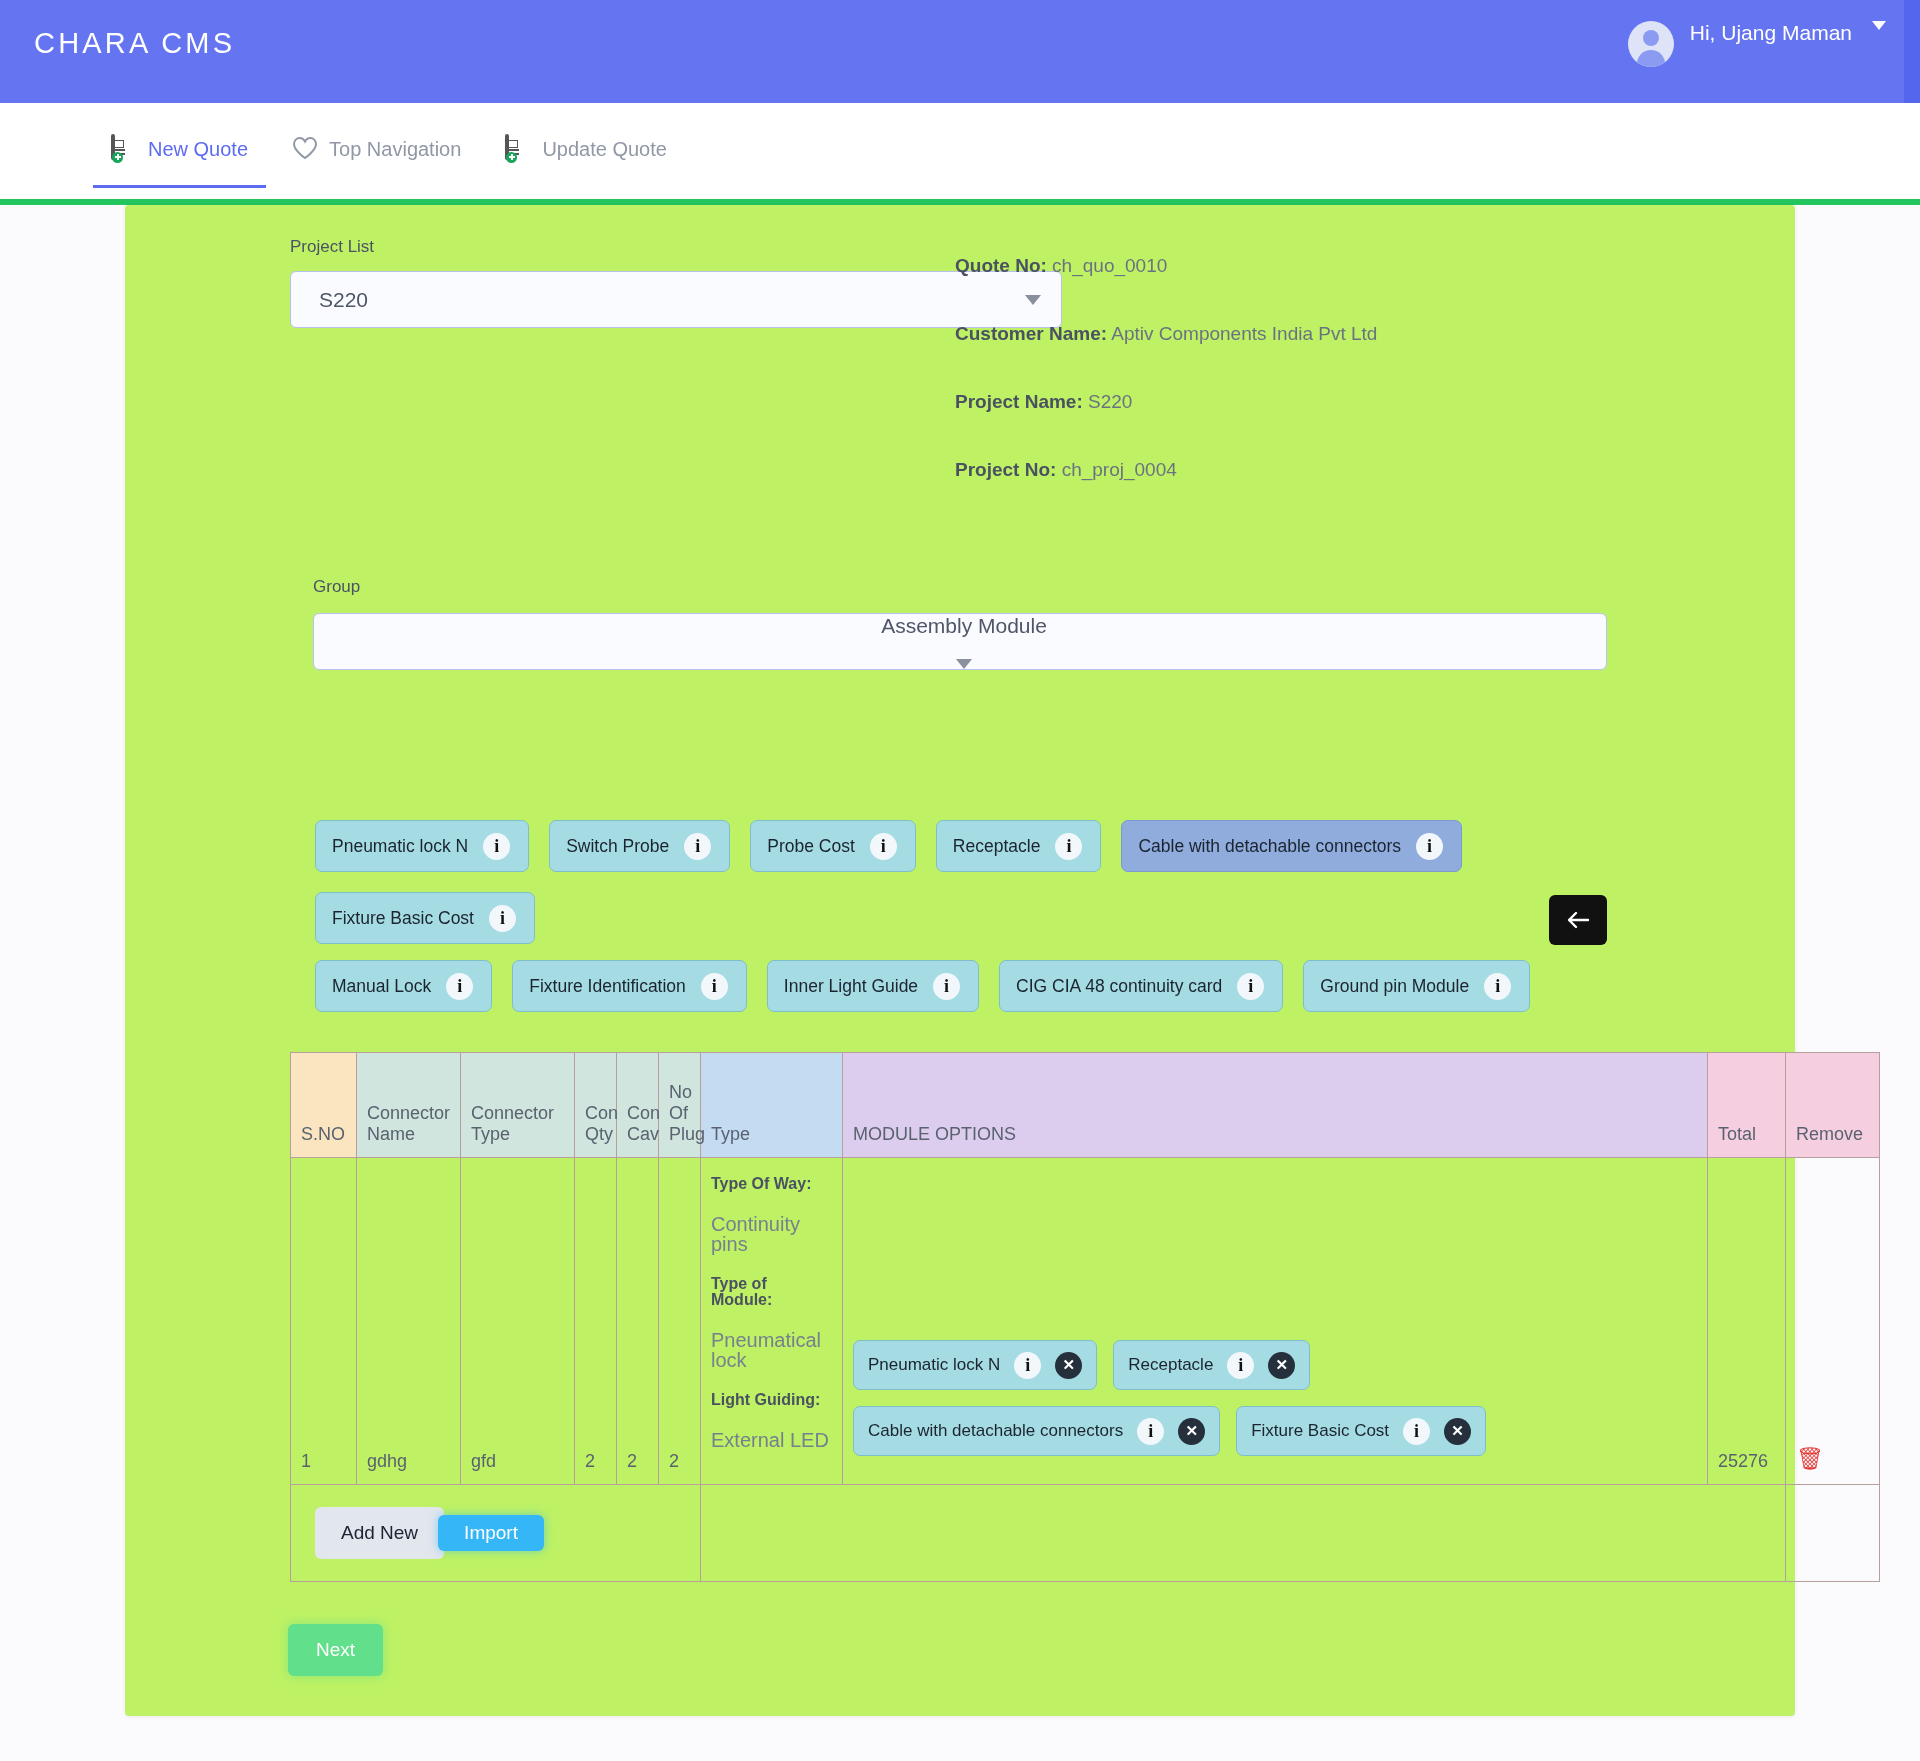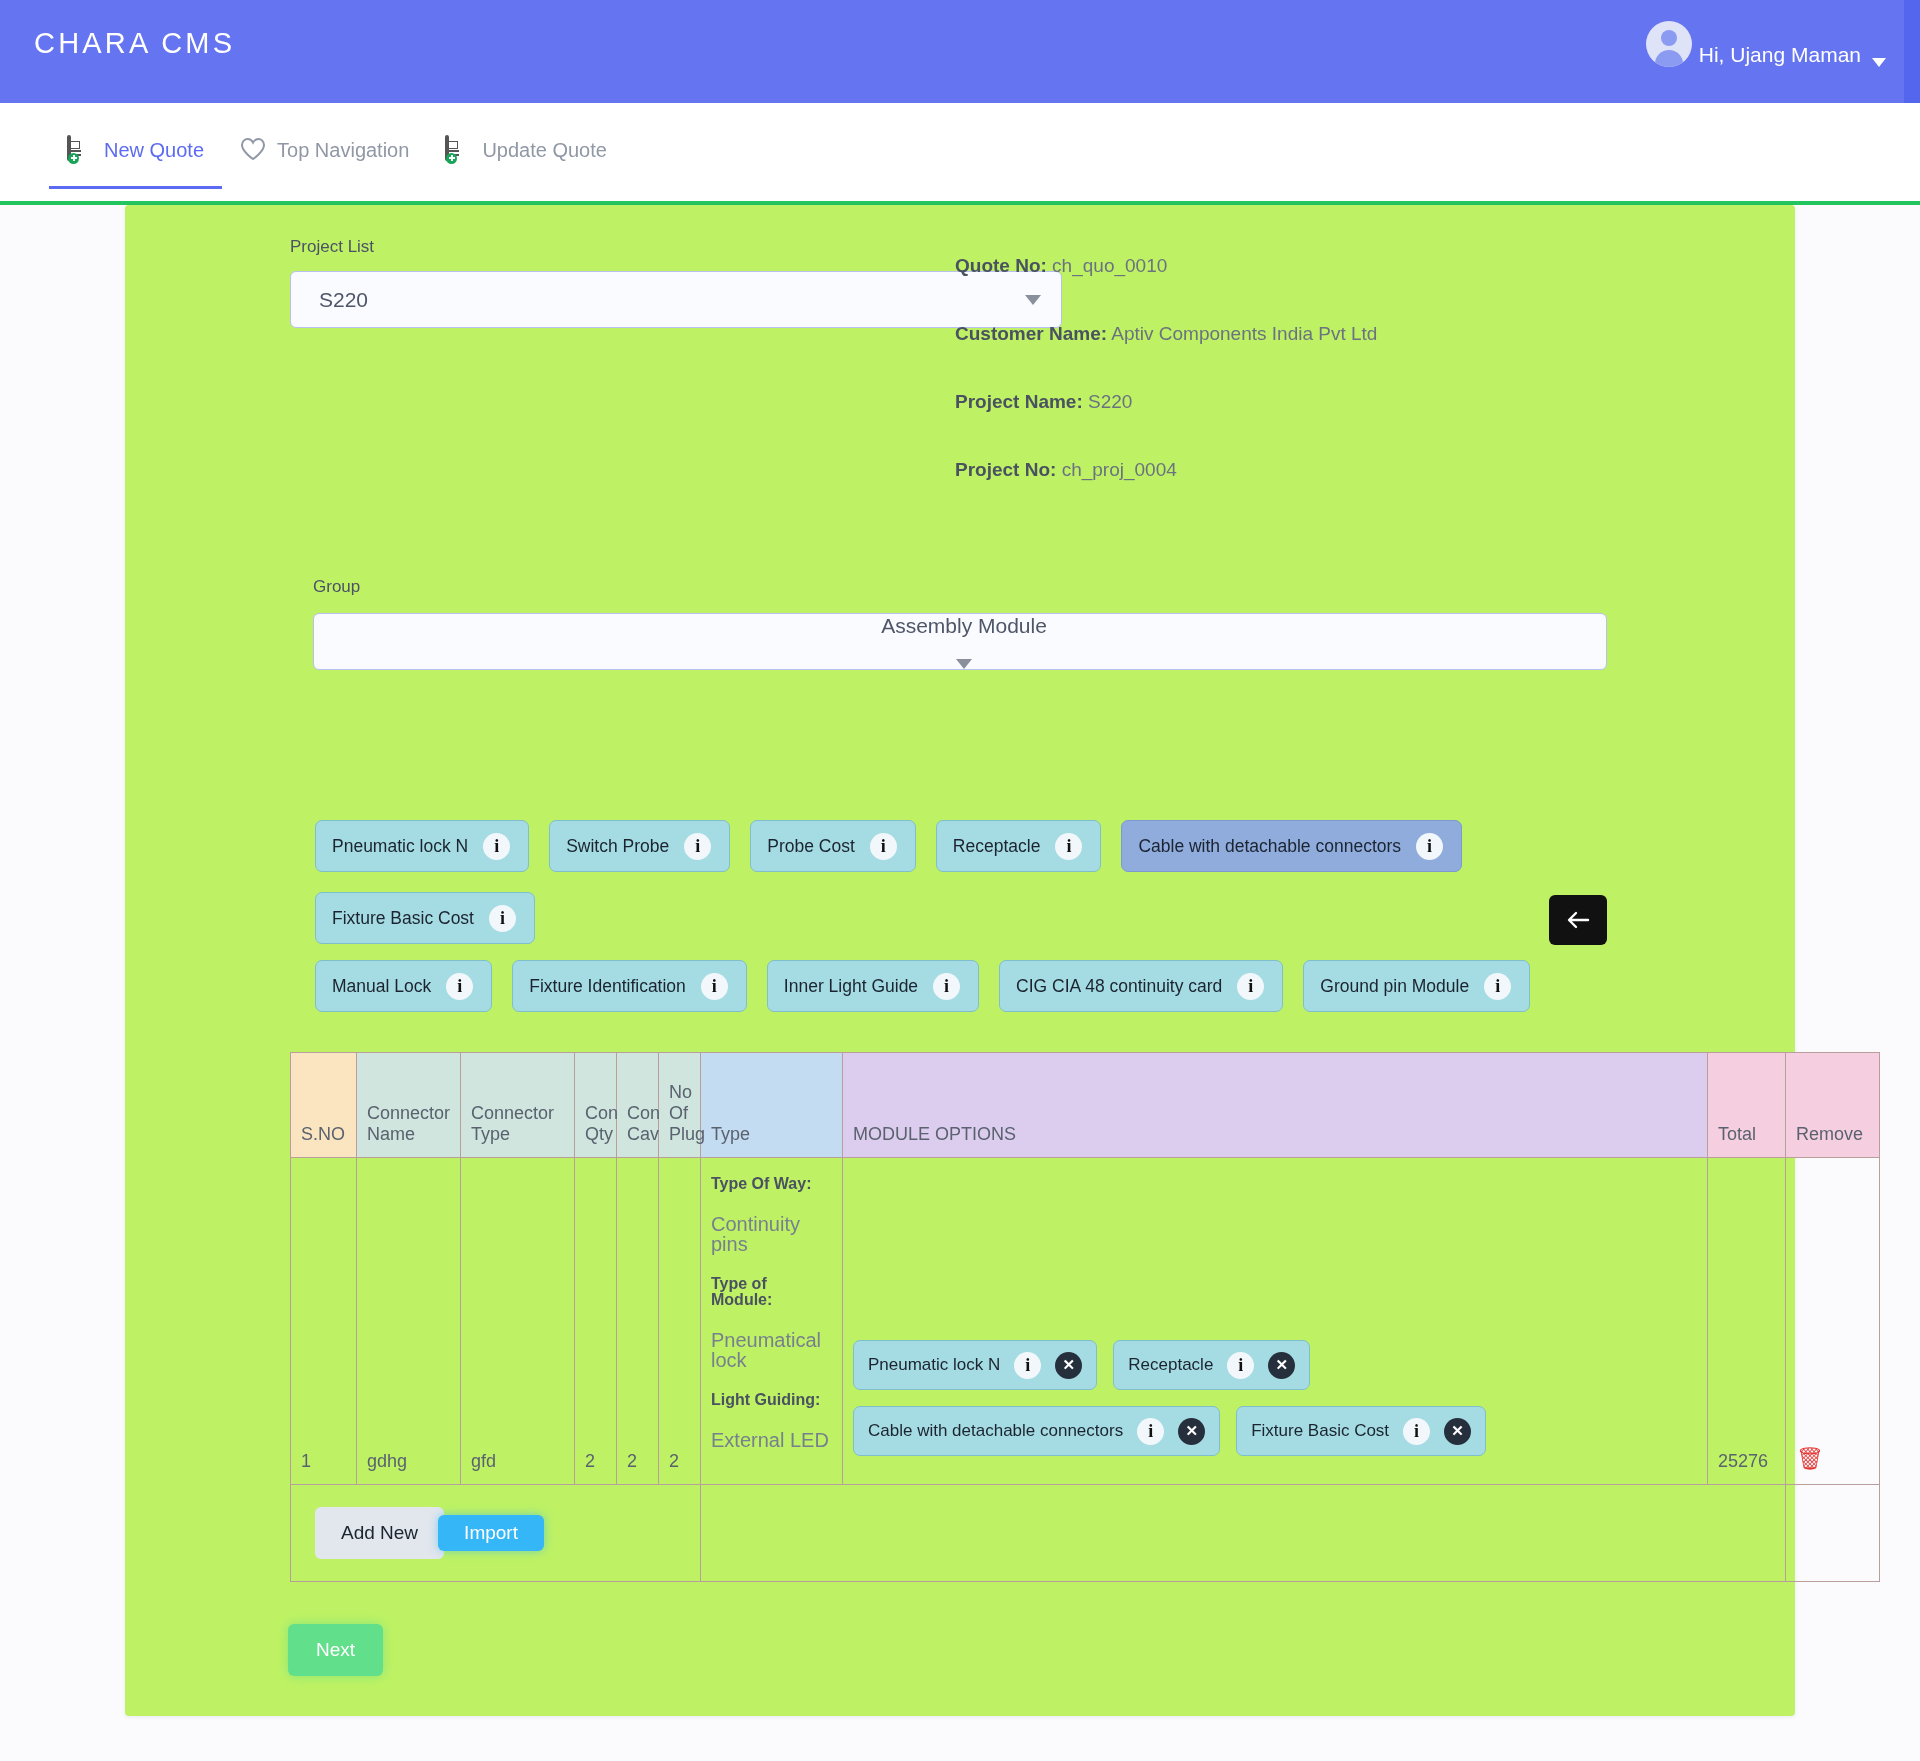--- a/index.html
+++ b/index.html
@@ -24,22 +24,22 @@
     position: relative;
   }
   .brand {
     color: #ffffff;
     font-size: 29px;
     letter-spacing: 3.2px;
     font-weight: 400;
   }
   .user-box {
     display: flex;
-    align-items: flex-end;
-    gap: 7px;
+    align-items: flex-start;
+    gap: 16px;
     cursor: pointer;
   }
   .avatar {
     width: 46px; height: 46px;
     border-radius: 50%;
     background: #dfe3f7;
     position: relative;
     overflow: hidden;
     flex: none;
   }
@@ -73,22 +73,23 @@
     width: 16px;
     background: #5566ee;
   }
 
   
   .tabs-bar {
     height: 102px;
     background: #ffffff;
     display: flex;
     align-items: center;
-    padding-left: 49px;
-    border-bottom: 4px solid #22c55e;
+    padding-left: 93px;
+    gap: 8px;
+    border-bottom: 6px solid #22c55e;
   }
   .tab {
     display: flex;
     align-items: center;
     gap: 13px;
     padding: 22px 18px 26px 18px;
     font-size: 20px;
     color: #9097a5;
     cursor: pointer;
     position: relative;

